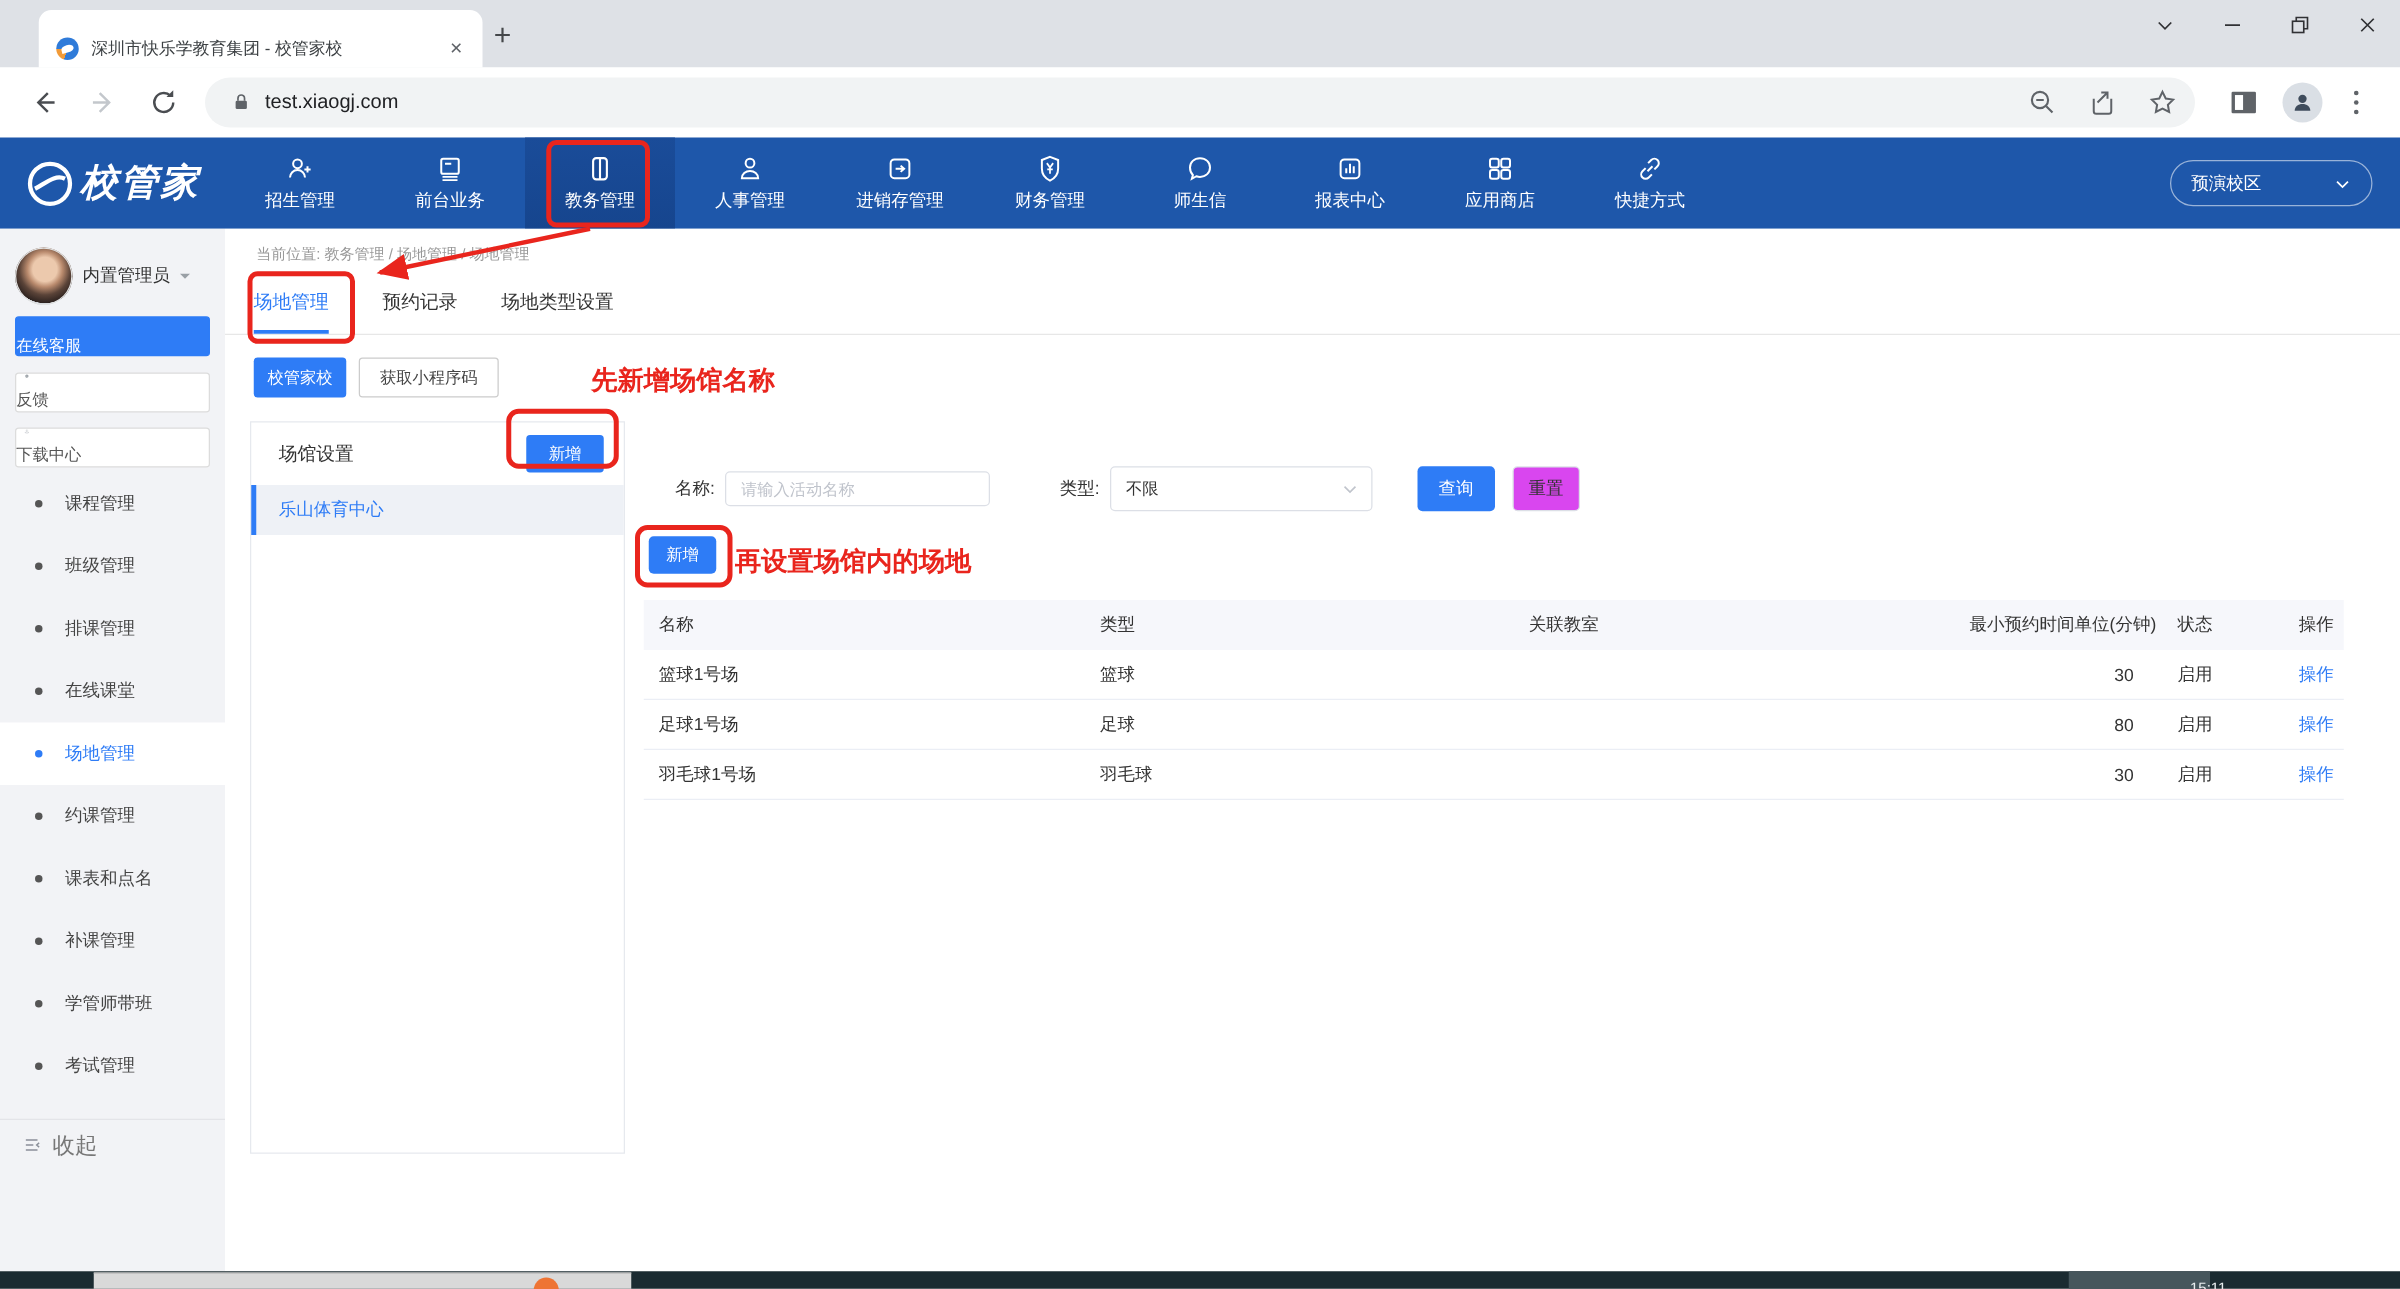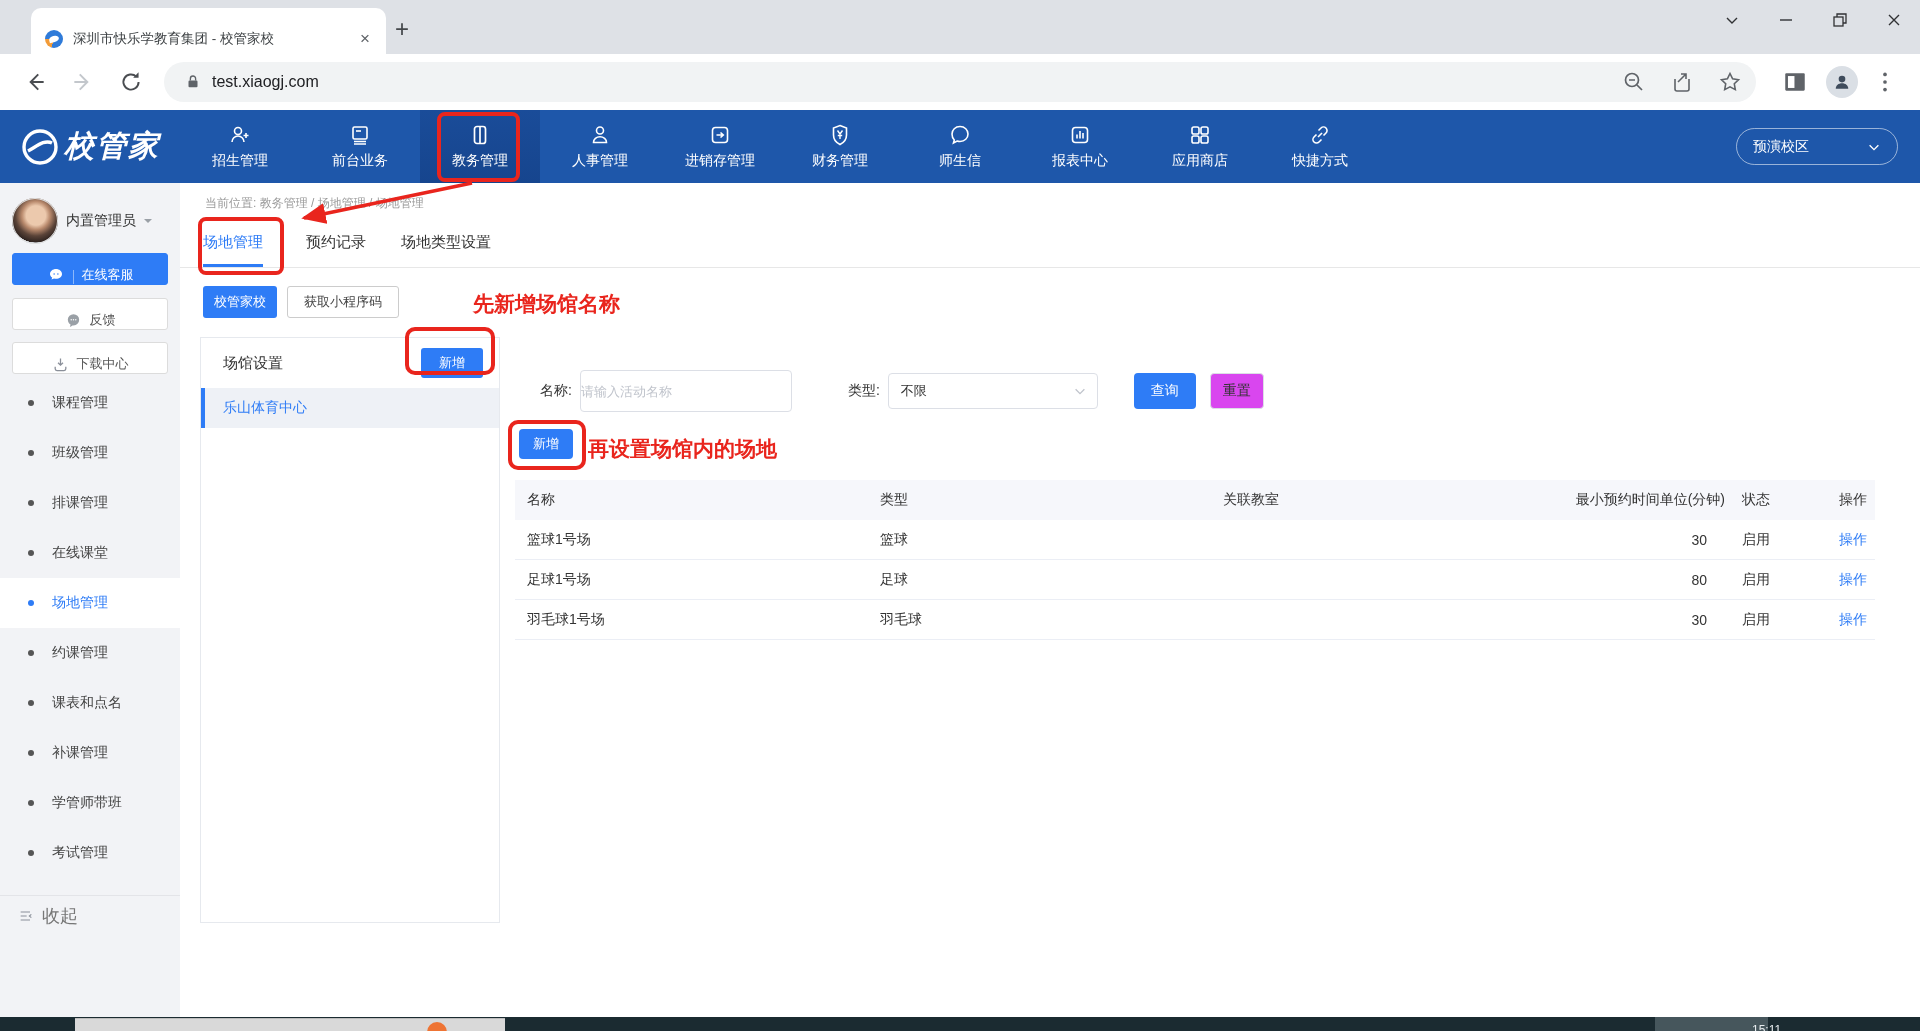--- a/index.html
+++ b/index.html
@@ -52,22 +52,22 @@
   #campus-pill span { font-size:14px; flex:1; }
 
   
   #sidebar { left:0; top:183px; width:180px; height:834px; background:#f2f3f6; }
   #user-row { left:12px; top:15px; display:flex; align-items:center; width:160px; }
   #user-avatar { width:46px; height:46px; border-radius:50%; flex:0 0 46px;
     background:radial-gradient(circle at 52% 38%, #ecc9ad 0 26%, #b98a6d 38%, #5a4338 55%, #2e2320 72%, #cfd4da 73%);
     box-shadow:inset 0 0 0 1px #e2e2e2; }
   #user-name { margin-left:8px; font-size:14px; color:#333; }
   .side-btn { left:12px; width:156px; height:32px; border:1px solid #dcdcdc; border-radius:3px;
-    background:#fff; display:flex; align-items:flex-end; justify-content:center; gap:8px;
-    font-size:13px; color:#555; }
+    background:#fff; display:flex; align-items:flex-start; justify-content:center; gap:8px;
+    font-size:13px; color:#555;flex-direction:column; }
   #btn-service { top:70px; background:#2e7cf6; border-color:#2e7cf6; color:#fff; }
   .svc-divider { width:1px; height:14px; background:rgba(255,255,255,.45); }
   #side-menu { left:0; top:195px; width:180px; }
   .menu-item { height:50px; display:flex; align-items:center; padding-left:28px; gap:18px;
     font-size:14px; color:#444; cursor:pointer; }
   .menu-dot { width:6px; height:6px; border-radius:50%; background:#555; flex:0 0 6px; }
   .menu-item.active { background:#fff; color:#2e7cf6; }
   .menu-item.active .menu-dot { background:#2e7cf6; }
   #collapse-row { left:0; top:712px; width:180px; height:40px; border-top:1px solid #e3e4e8;
     display:flex; align-items:center; padding-left:18px; gap:8px; font-size:18px; color:#777; }
@@ -89,22 +89,22 @@
   #venue-panel { left:20px; top:154px; width:300px; height:586px; border:1px solid #e6e9ee; background:#fff; }
   #venue-head { position:relative; height:50px; }
   #venue-title { position:absolute; left:22px; top:16px; font-size:15px; color:#333; }
   #venue-add { position:absolute; right:16px; top:10px; width:62px; height:30px; background:#2e7cf6;
     color:#fff; border:none; border-radius:3px; font-size:13px; }
   .venue-item { height:40px; background:#eef1f6; border-left:4px solid #2e7cf6; display:flex;
     align-items:center; padding-left:18px; font-size:14px; color:#2e7cf6; cursor:pointer; }
 
   #filter-row { left:360px; top:190px; height:36px; display:flex; align-items:center; }
   .fld-label { font-size:14px; color:#333; }
-  #name-input { margin-left:8px; width:212px; height:42px; border:1px solid #dcdfe6; border-radius:4px;
-    padding:0 0; font-size:13px; color:#ec4899; font-family:inherit; }
+  #name-input { margin-left:8px; width:212px; height:28px; border:1px solid #dcdfe6; border-radius:4px;
+    padding:0 12px; font-size:13px; color:#ec4899; font-family:inherit; }
   #name-input::placeholder { color:#c0c4cc; }
   #type-select { margin-left:8px; width:210px; height:36px; border:1px solid #dcdfe6; border-radius:4px;
     display:flex; align-items:center; padding:0 10px 0 12px; font-size:13px; color:#333; }
   #type-select span { flex:1; }
   #btn-search { margin-left:36px; width:62px; height:36px; background:#2e7cf6; color:#fff; border:none;
     border-radius:4px; font-size:14px; }
   #btn-reset { margin-left:14px; width:54px; height:36px; background:#d946ef; color:#333;
     border:1px solid #dcdfe6; border-radius:4px; font-size:14px; }
   #btn-add2 { left:339px; top:246px; width:54px; height:30px; background:#2e7cf6; color:#fff;
     border:none; border-radius:4px; font-size:13px; }

